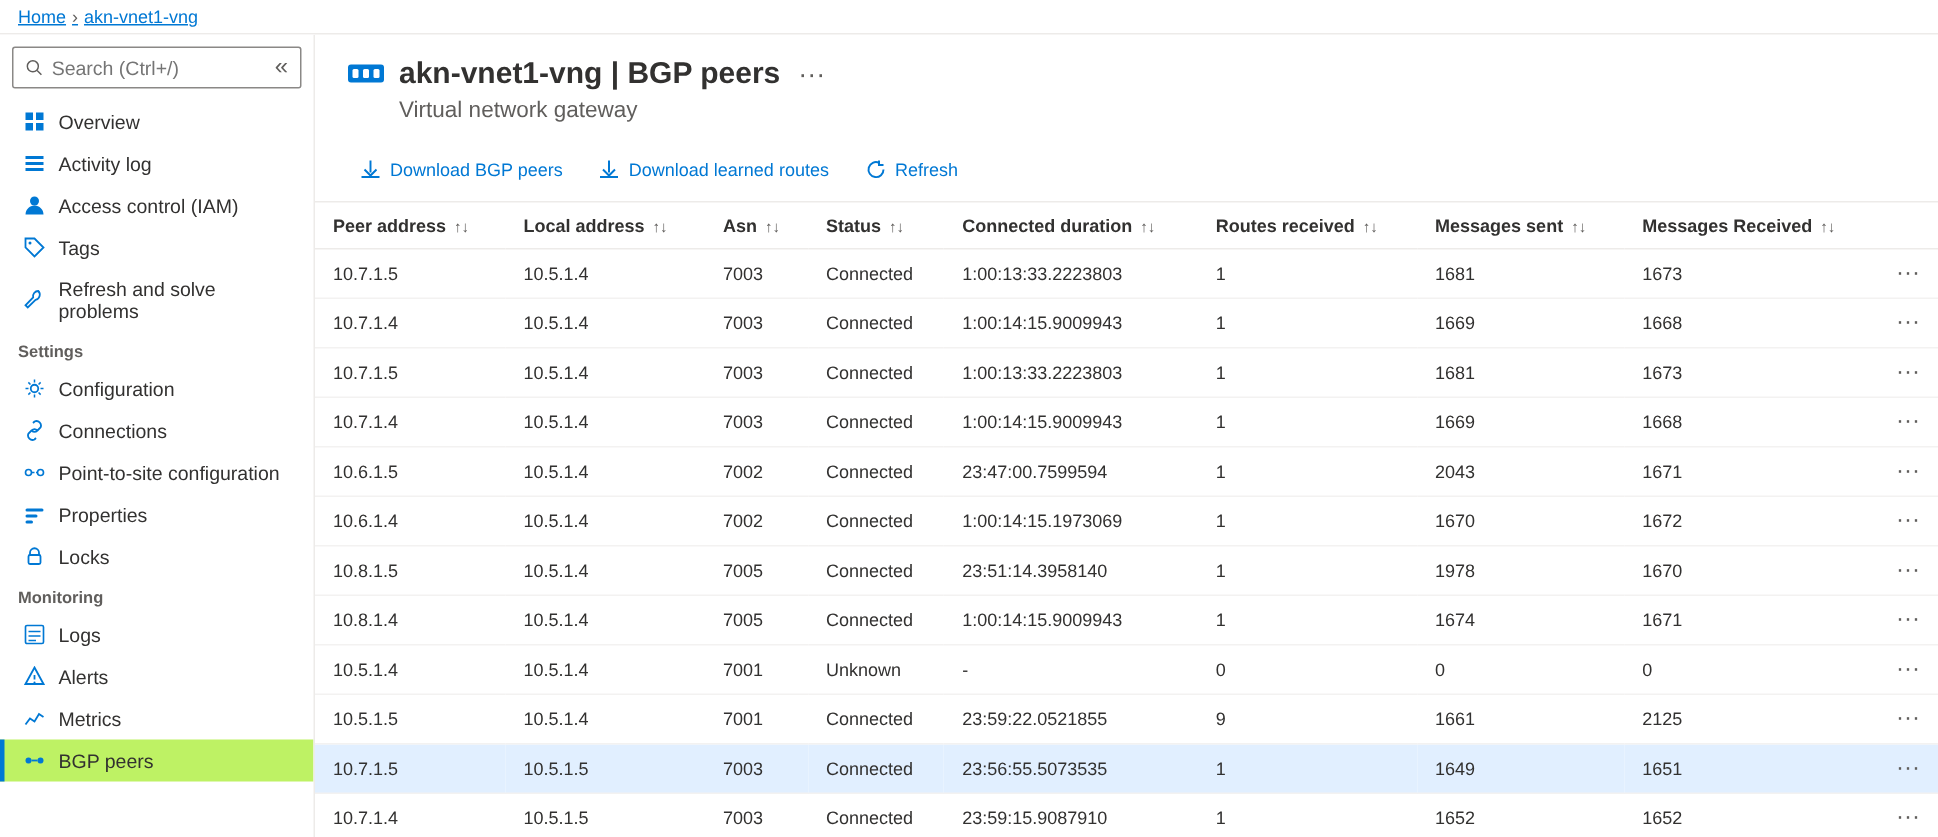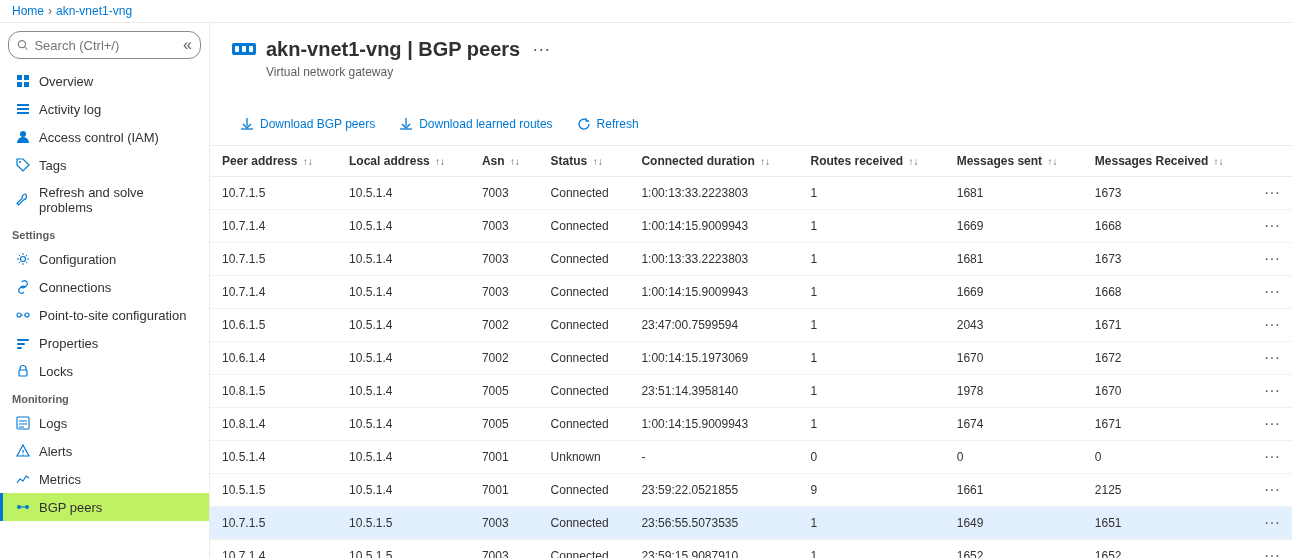--- a/index.html
+++ b/index.html
@@ -1,42 +1,42 @@
 <!DOCTYPE html>
 <html><head>
   <meta charset="utf-8">
   <style>
     * { box-sizing: border-box; margin: 0; padding: 0; }
     body { font-family: 'Segoe UI', Arial, sans-serif; font-size: 13px; color: #323130; background: #fff; display: flex; flex-direction: column; height: 558px; overflow: hidden; }
 
     .top-bar { padding: 4px 12px; background: #fff; border-bottom: 1px solid #edebe9; }
-    .breadcrumb { font-size: 12px; color: #0078d4; display: flex; gap: 4px; align-items: center; }
+    .breadcrumb { font-size: 12px; color: #0078d4; display: flex; gap: 4px; align-items: center; text-decoration: underline; }
     .breadcrumb a { color: #0078d4; text-decoration: none; }
     .breadcrumb span { color: #605e5c; }
 
     .main-layout { display: flex; flex: 1; overflow: hidden; }
 
     .sidebar { width: 210px; min-width: 210px; background: #fff; border-right: 1px solid #edebe9; overflow-y: auto; padding: 8px 0; }
 
-    .search-box { margin: 0 8px 8px 8px; display: flex; align-items: center; border: 1px solid #8a8886; border-radius: 12px; padding: 4px 8px; gap: 6px; }
+    .search-box { margin: 0 8px 8px 8px; display: flex; align-items: center; border: 1px solid #8a8886; border-radius: 2px; padding: 4px 8px; gap: 6px; }
     .search-box input { border: none; outline: none; font-size: 13px; width: 100%; color: #323130; }
     .search-collapse { margin-left: auto; cursor: pointer; color: #605e5c; font-size: 16px; }
 
     .sidebar-section-label { font-size: 11px; font-weight: 600; color: #605e5c; padding: 8px 12px 4px 12px; text-transform: none; }
     .sidebar-item { display: flex; align-items: center; padding: 6px 12px; cursor: pointer; gap: 8px; border-left: 3px solid transparent; }
     .sidebar-item.active { background: #bef264; border-left: 3px solid #0078d4; font-weight: 400; }
     .sidebar-item .icon { width: 16px; height: 16px; display: flex; align-items: center; justify-content: center; flex-shrink: 0; }
     .sidebar-item .label { font-size: 13px; color: #323130; }
 
     .content { flex: 1; display: flex; flex-direction: column; overflow: hidden; }
 
     .page-header { padding: 12px 20px 0 20px; }
     .page-title-row { display: flex; align-items: center; gap: 8px; margin-bottom: 2px; }
     .page-title { font-size: 20px; font-weight: 600; color: #323130; }
-    .page-subtitle { font-size: 12px; color: #605e5c; margin-left: 36px; margin-bottom: 24px; }
+    .page-subtitle { font-size: 15px; color: #605e5c; margin-left: 36px; margin-bottom: 10px; }
     .menu-dots { color: #605e5c; cursor: pointer; font-size: 18px; margin-left: 4px; }
 
     .toolbar { display: flex; align-items: center; gap: 4px; padding: 8px 20px; border-bottom: 1px solid #edebe9; }
     .toolbar-btn { display: flex; align-items: center; gap: 6px; padding: 6px 10px; background: none; border: none; cursor: pointer; color: #0078d4; font-size: 12px; border-radius: 2px; }
 
     .table-area { flex: 1; overflow-y: auto; overflow-x: auto; }
 
     .bgp-table { width: 100%; border-collapse: collapse; }
     .bgp-table th { background: #fff; padding: 8px 12px; text-align: left; font-size: 12px; font-weight: 600; color: #323130; border-bottom: 1px solid #edebe9; white-space: nowrap; position: sticky; top: 0; z-index: 1; }
     .bgp-table th .sort-icons { color: #605e5c; font-size: 10px; margin-left: 2px; }

